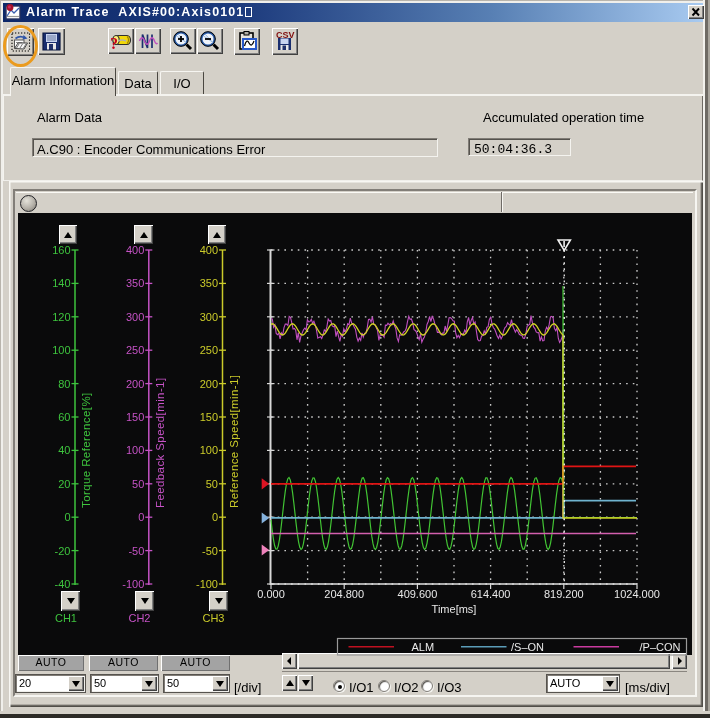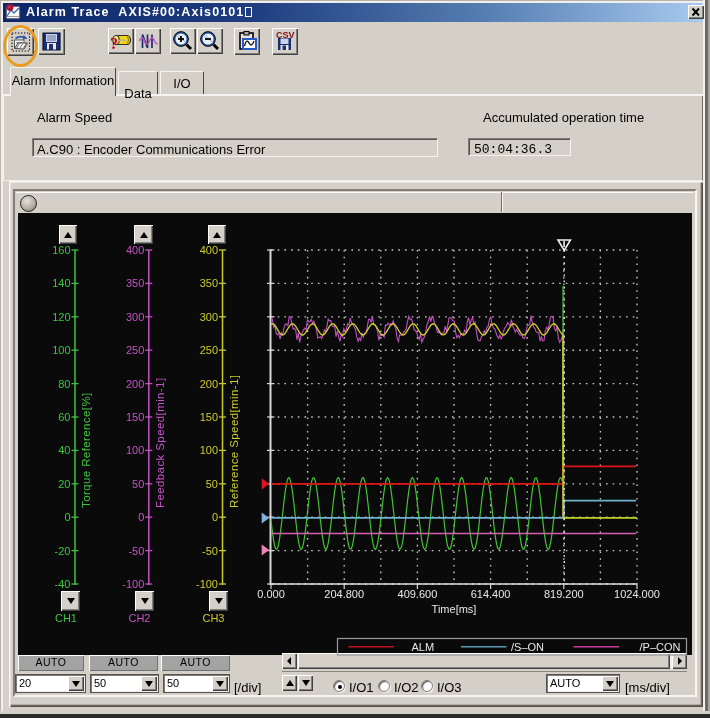--- a/index.html
+++ b/index.html
@@ -88,24 +88,24 @@
 <rect x="8.5" y="10.5" width="8" height="5.5" fill="#c8d4f0"></rect>
 <rect x="8.5" y="17" width="8" height="5" fill="#e8e8e8"></rect>
 <rect x="10.5" y="17.5" width="3.5" height="4.5" fill="#20306a"></rect>
 </svg></div>
 <div class="abs" style="left:3px;top:25px;width:35px;height:42px;border:3.6px solid #eb9b1e;border-radius:50%;z-index:40;"></div>
 <div class="abs" style="left:3px;top:94px;width:700px;height:87px;background:#d4d0c8;border-left:1.5px solid #f4f3ef;border-top:0;border-right:1.5px solid #6e6a64;border-bottom:1.5px solid #f0efeb;"></div>
 <div class="abs" style="left:3px;top:94px;width:700px;height:1.5px;background:#f4f3ef;"></div>
 <div class="abs" style="left:10px;top:67px;width:106px;height:28.5px;background:#d4d0c8;border:1.5px solid #f6f5f1;border-bottom:0;border-right-color:#4a4741;border-radius:2px 2px 0 0;z-index:5;"></div>
 <div class="abs lbl" style="left:10px;top:73px;width:106px;text-align:center;z-index:6;">Alarm Information</div>
 <div class="abs" style="left:118px;top:71px;width:40px;height:23px;background:#d4d0c8;border:1.5px solid #f6f5f1;border-bottom:0;border-right-color:#4a4741;border-radius:2px 2px 0 0;"></div>
-<div class="abs lbl" style="left:118px;top:76px;width:40px;text-align:center;margin-top:10px;">Data</div>
+<div class="abs lbl" style="left:118px;top:76px;width:40px;text-align:center;">Data</div>
 <div class="abs" style="left:160px;top:71px;width:44px;height:23px;background:#d4d0c8;border:1.5px solid #f6f5f1;border-bottom:0;border-right-color:#4a4741;border-radius:2px 2px 0 0;"></div>
 <div class="abs lbl" style="left:160px;top:76px;width:44px;text-align:center;">I/O</div>
-<div class="abs lbl" style="left:37px;top:110px;">Alarm Speed</div>
+<div class="abs lbl" style="left:37px;top:110px;">Alarm Data</div>
 <div class="abs" style="left:32px;top:138px;width:406px;height:19px;border:1px solid #807c76;border-right-color:#f4f3ef;border-bottom-color:#f4f3ef;box-shadow:inset 1px 1px 0 #55524d;background:#d4d0c8;"></div>
 <div class="abs lbl" style="left:37px;top:142px;">A.C90 : Encoder Communications Error</div>
 <div class="abs lbl" style="left:483px;top:110px;">Accumulated operation time</div>
 <div class="abs" style="left:468px;top:138px;width:103px;height:18px;border:1px solid #807c76;border-right-color:#f4f3ef;border-bottom-color:#f4f3ef;box-shadow:inset 1px 1px 0 #55524d;background:#d4d0c8;"></div>
 <div class="abs lbl" style="left:468px;top:141.5px;width:90px;text-align:center;font-family:Liberation Mono, monospace;">50:04:36.3</div>
 <div class="abs" style="left:9px;top:181px;width:694px;height:526px;background:#d4d0c8;box-shadow:inset 1.5px 1.5px 0 #f8f7f3,inset -1.5px -1.5px 0 #514e49,inset -2.5px -2.5px 0 #8a8680;"></div>
 <div class="abs" style="left:13px;top:189px;width:684px;height:508px;background:#d4d0c8;border:2px solid #827e78;border-right-color:#f6f5f1;border-bottom-color:#f6f5f1;"></div>
 <div class="abs" style="left:16px;top:191.5px;width:677px;height:21px;background:#d4d0c8;border-top:1.5px solid #fbfaf6;"></div>
 <div class="abs" style="left:501px;top:192px;width:1.2px;height:20px;background:#6f6b66;"></div>
 <div class="abs" style="left:502.2px;top:192px;width:1.2px;height:20px;background:#f8f7f3;"></div>

